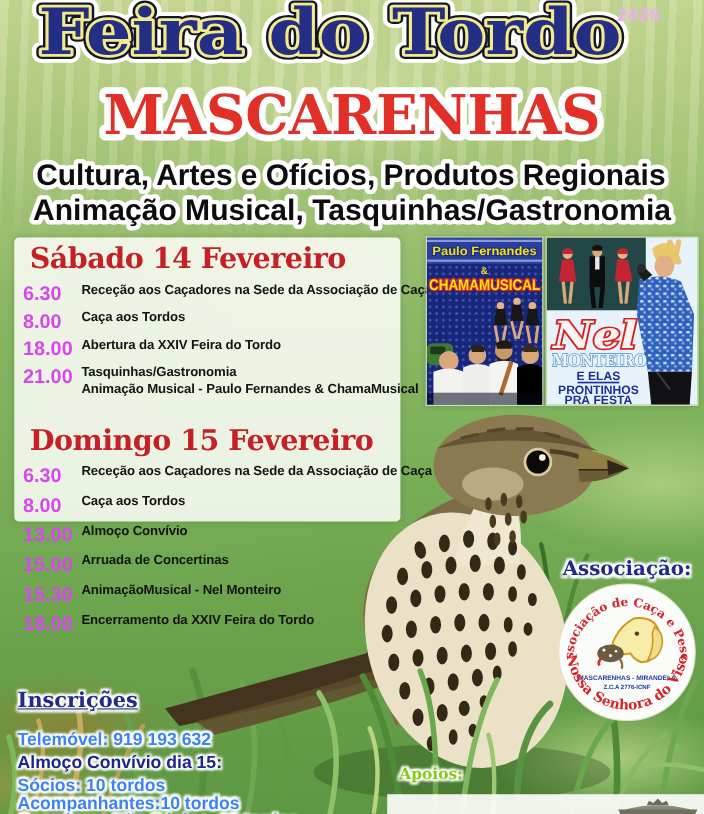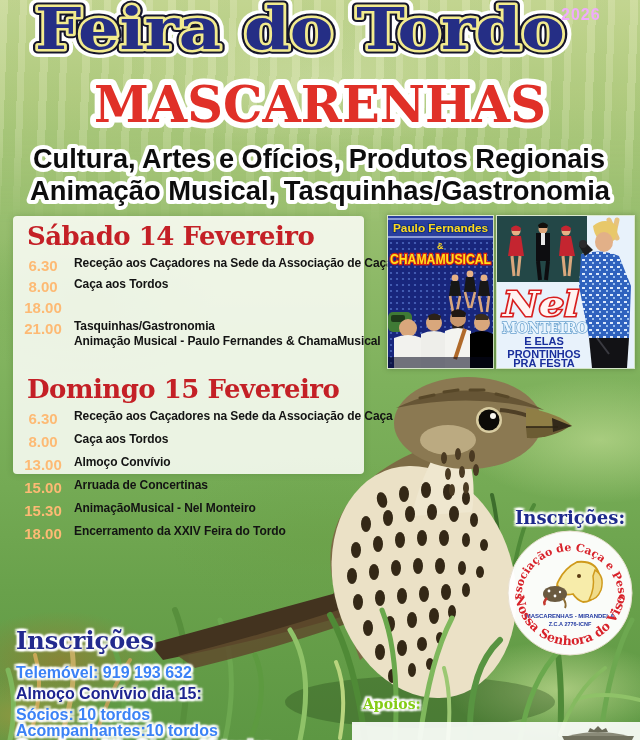--- a/index.html
+++ b/index.html
@@ -19,29 +19,29 @@
     -webkit-mask-image:linear-gradient(180deg,#000 60%,transparent 100%);mask-image:linear-gradient(180deg,#000 60%,transparent 100%);}
   svg text{user-select:none;}
   .scene{position:absolute;left:0;top:0;}
   .year{position:absolute;left:561px;top:6px;font-size:16px;font-weight:bold;color:#f0abfc;letter-spacing:1px;}
   .headsvg{position:absolute;left:0;top:0;}
   .panel{position:absolute;left:13px;top:216px;width:351px;height:258px;background:rgba(255,255,251,.85);border-radius:4px;box-shadow:0 0 6px rgba(60,90,40,.25);padding:5px 0 0 8px;box-sizing:border-box;}
   .day{font-family:"DejaVu Serif",serif;font-weight:bold;font-size:26px;color:#c42026;margin:0 0 5px 6px;letter-spacing:-0.5px;}
   .day.second{margin-top:25px;}
   .row{display:flex;margin-bottom:3px;}
   .rows2 .row{margin-bottom:5px;}
-  .time{flex:none;width:44px;text-align:center;font-weight:bold;font-size:15px;color:#fdba74;margin-right:9px;padding-top:1px;}
+  .time{flex:none;width:44px;text-align:left;font-weight:bold;font-size:18px;color:#d946ef;margin-right:9px;padding-top:1px;}
   .desc{font-weight:bold;font-size:12px;line-height:1.25;color:#131313;white-space:nowrap;letter-spacing:-0.1px;}
   .glow{text-shadow:-2px 0 2px #fff,2px 0 2px #fff,0 -2px 2px #fff,0 2px 2px #fff,-2px -2px 2px #fff,2px 2px 2px #fff,-2px 2px 2px #fff,2px -2px 2px #fff;}
   .bandposter{position:absolute;top:215px;border:1px solid rgba(255,255,255,.65);box-shadow:0 0 5px rgba(40,60,30,.35);}
   .p1{left:387px;width:105px;height:152px;}
   .p2{left:496px;width:137px;height:152px;}
   .orghead{position:absolute;left:500px;top:507px;width:140px;text-align:center;font-family:"DejaVu Serif",serif;font-weight:bold;font-size:18px;color:#1e2a8c;}
   .logo{position:absolute;left:507px;top:530px;}
-  .insc-title{position:absolute;left:16px;top:626px;font-family:"DejaVu Serif",serif;font-weight:bold;font-size:24px;color:#232a8e;}
+  .insc-title{position:absolute;left:16px;top:626px;font-family:"DejaVu Serif",serif;font-weight:bold;font-size:19px;color:#232a8e;text-decoration:underline;}
   .iline{position:absolute;left:16px;font-weight:bold;font-size:16px;color:#3b82f6;white-space:nowrap;}
   .iline.blue{color:#1d2490;}
   .apoios{position:absolute;left:363px;top:696px;font-family:"DejaVu Serif",serif;font-weight:bold;font-size:14px;color:#84cc16;}
   .strip{position:absolute;left:352px;top:722px;width:288px;height:18px;background:rgba(255,255,255,.9);}
 </style>
 </head>
 <body>
 
 <div class="poster">
 
@@ -189,20 +189,21 @@
       <div class="row">
         <div class="time">6.30</div>
         <div class="desc">Receção aos Caçadores na Sede da Associação de Caça</div>
       </div>
       <div class="row">
         <div class="time">8.00</div>
         <div class="desc">Caça aos Tordos</div>
       </div>
       <div class="row">
         <div class="time">18.00</div>
+        <div class="desc">Abertura da XXIV Feira do Tordo</div>
       </div>
       <div class="row">
         <div class="time">21.00</div>
         <div class="desc">
           <div>Tasquinhas/Gastronomia</div>
           <div>Animação Musical - Paulo Fernandes &amp; ChamaMusical</div>
         </div>
       </div>
     </div>
     <div class="day second">Domingo 15 Fevereiro</div>
@@ -332,21 +333,21 @@
       <text x="5" y="117" font-size="15" textLength="86" lengthAdjust="spacingAndGlyphs" fill="#eaf6ff" stroke="#6aa2cf" stroke-width="1.6" paint-order="stroke" style="text-transform:uppercase">Monteiro</text>
     </g>
     <g font-family="Liberation Sans,sans-serif" font-weight="bold" fill="#1a2f9c" text-anchor="middle">
       <text x="47" y="129" font-size="11">E ELAS</text>
       <rect x="28" y="131" width="38" height="1.5" fill="#1a2f9c"></rect>
       <text x="47" y="142" font-size="11">PRONTINHOS</text>
       <text x="47" y="151" font-size="11">PRÁ FESTA</text>
     </g>
   </svg>
 
-  <div class="orghead glow">Inscrições:</div>
+  <div class="orghead glow">Associação:</div>
   <svg class="logo" width="126" height="126" viewBox="0 0 126 126">
     <defs>
       <path id="arcTop" d="M 14,70 A 49,49 0 0 1 112,70"></path>
       <path id="arcBottom" d="M 8,60 A 55,55 0 0 0 118,60"></path>
     </defs>
     <circle cx="63" cy="63" r="62" fill="rgba(255,255,255,.97)" stroke="#e8e0d0" stroke-width="1"></circle>
     <text font-family="DejaVu Serif,serif" font-weight="bold" font-size="11" fill="#d8222a">
       <textPath href="#arcTop" startOffset="50%" text-anchor="middle">Associação de Caça e Pesca</textPath>
     </text>
     <g>

